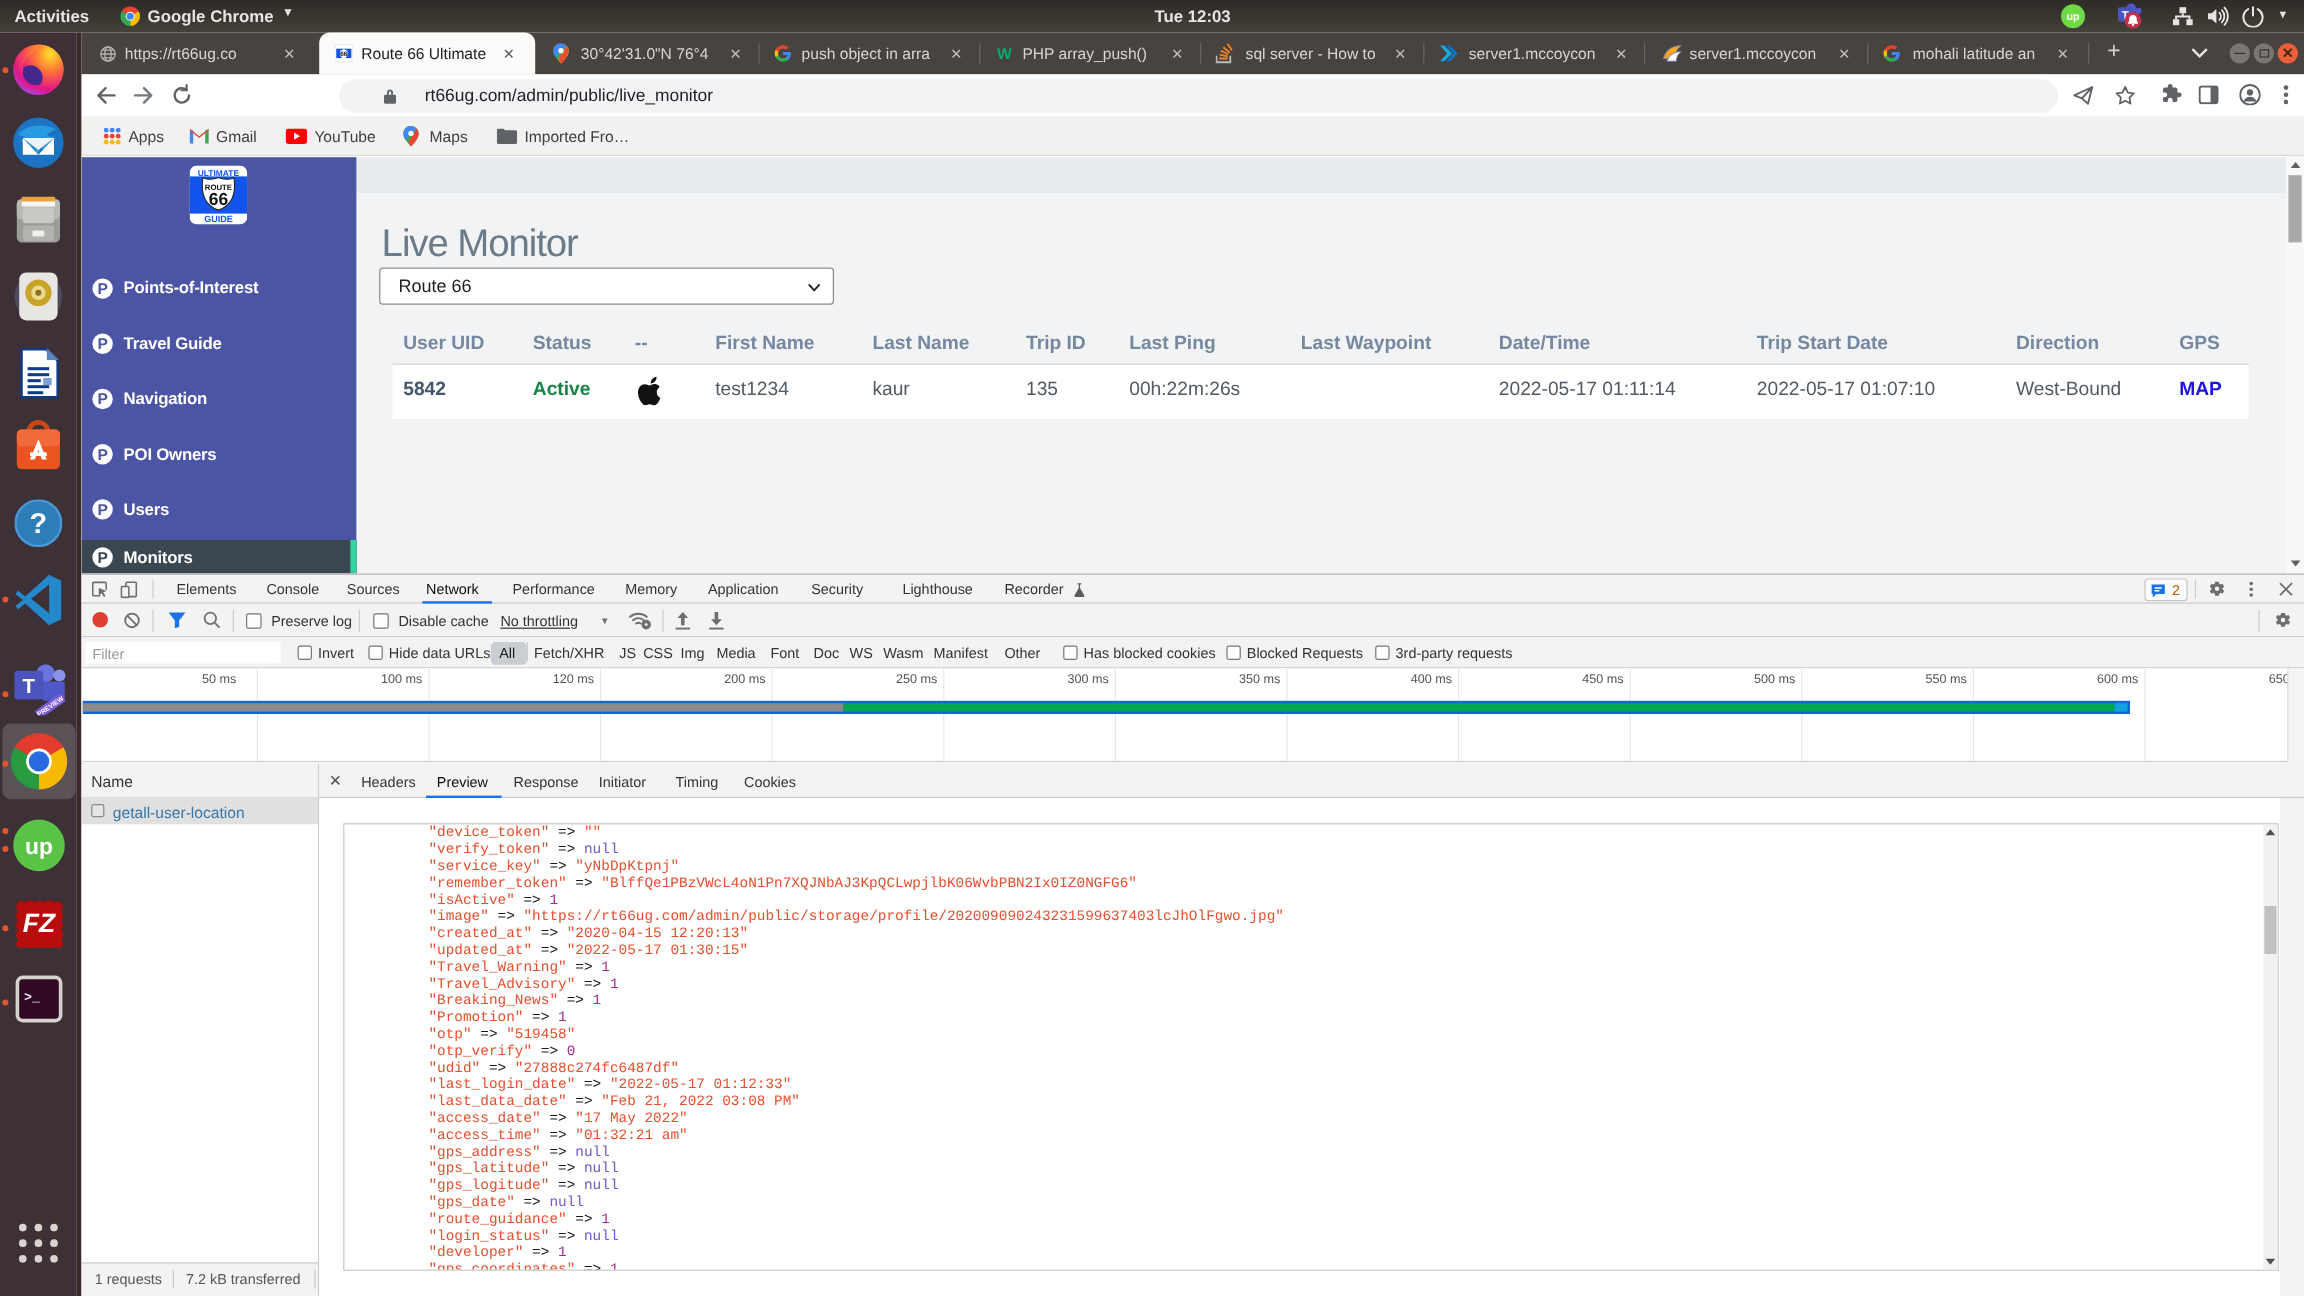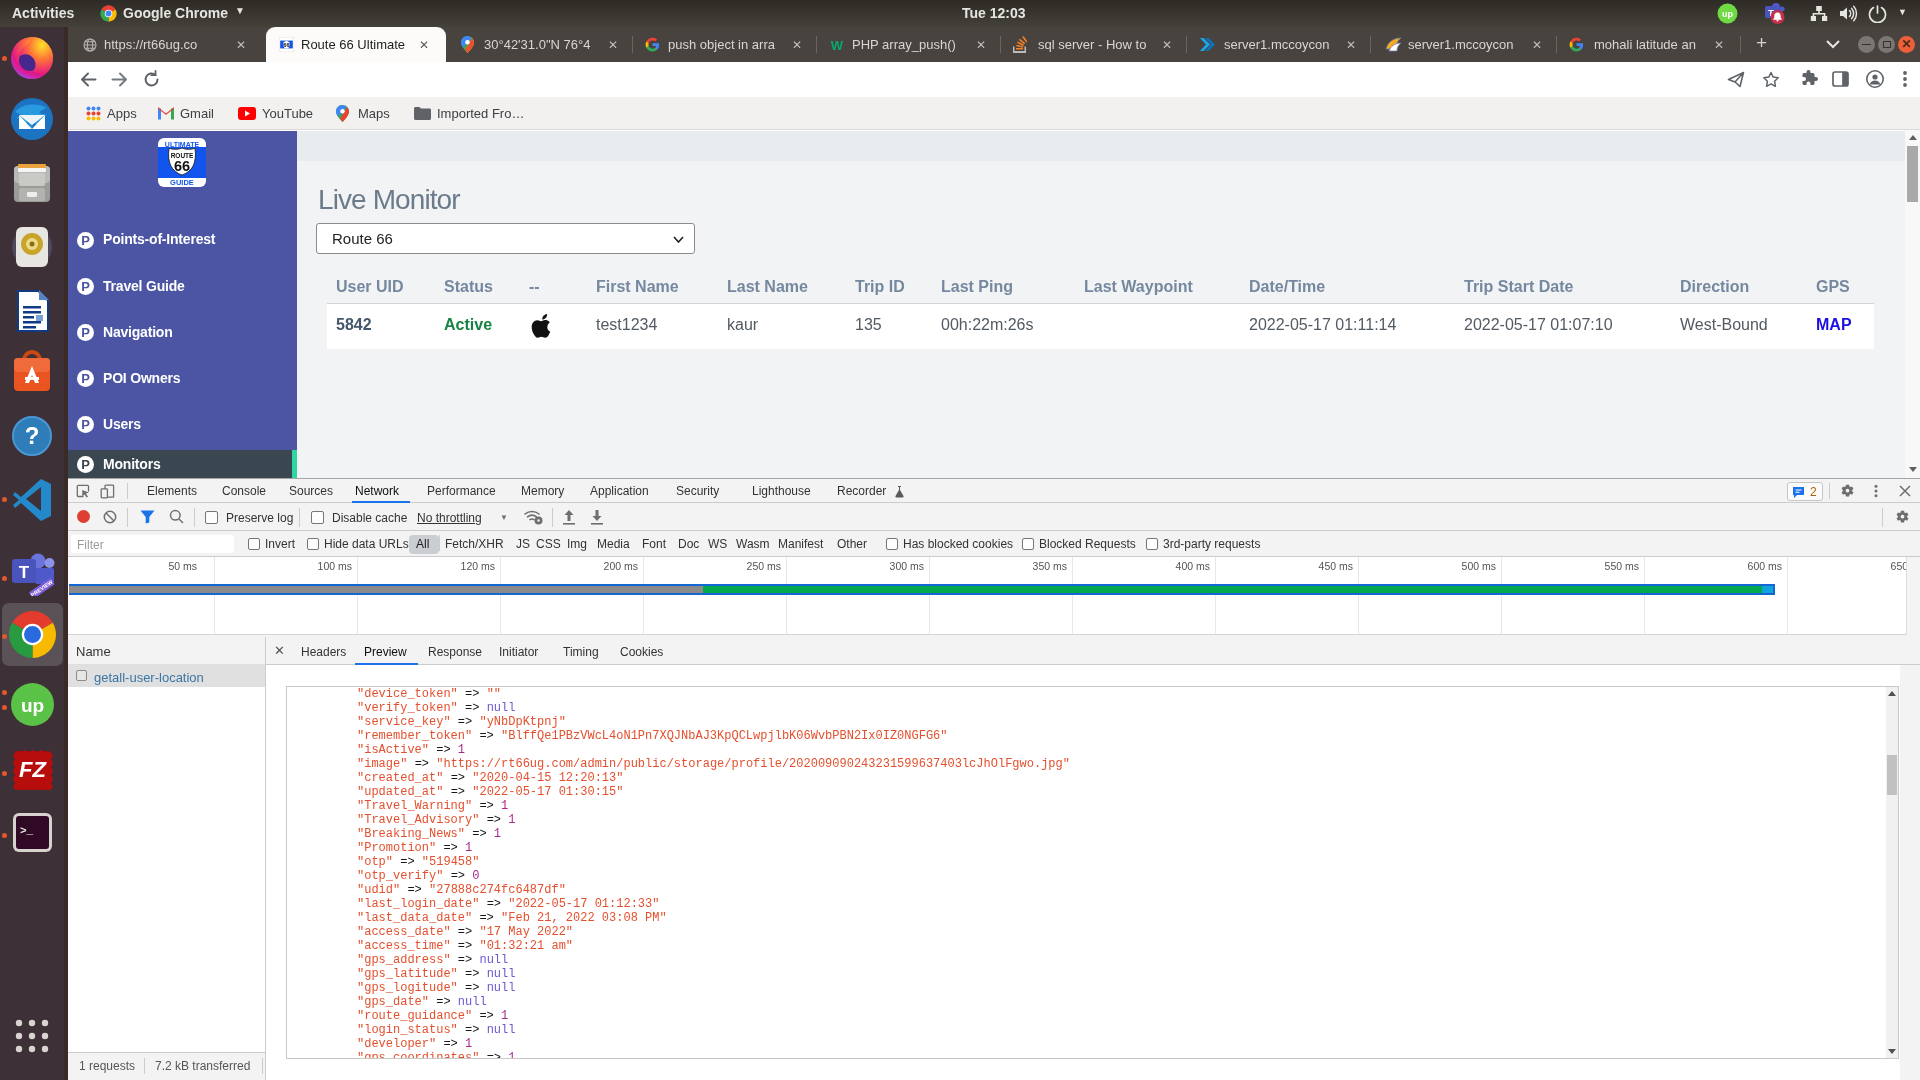--- a/index.html
+++ b/index.html
@@ -321,20 +321,27 @@
   <svg class="a" style="left:11px; top:8px;" width="19" height="19" viewBox="0 0 19 19" fill="none" stroke="#5f6368" stroke-width="2" stroke-linecap="round" stroke-linejoin="round">
     <path d="M16.5 9.5h-13M9 3.5l-6 6 6 6"></path>
   </svg>
   <svg class="a" style="left:42px; top:8px;" width="19" height="19" viewBox="0 0 19 19" fill="none" stroke="#747a80" stroke-width="2" stroke-linecap="round" stroke-linejoin="round">
     <path d="M2.5 9.5h13M10 3.5l6 6-6 6"></path>
   </svg>
   <svg class="a" style="left:74px; top:8px;" width="19" height="19" viewBox="0 0 19 19" fill="none" stroke="#5f6368" stroke-width="2" stroke-linecap="round">
     <path d="M15.5 9.5a6 6 0 1 1-2-4.5"></path>
     <path d="M13.5 1v4.2H9.3" stroke-width="1.8" fill="none"></path>
   </svg>
+  <div id="omnibox">
+    <svg class="a" style="left:36px; top:7px;" width="12" height="14" viewBox="0 0 12 14" fill="#5f6368">
+      <rect x="1" y="6" width="10" height="7.5" rx="1.2"></rect>
+      <path d="M3.5 6V4a2.5 2.5 0 0 1 5 0v2h-1.6V4a.9.9 0 0 0-1.8 0v2z"></path>
+    </svg>
+    <span class="a" style="left:71px; top:5.5px; font-size:14.5px; color:#202124;">rt66ug.com/admin/public/live_monitor</span>
+  </div>
   <svg class="a" style="left:1659px; top:9px;" width="18" height="17" viewBox="0 0 18 17" fill="none" stroke="#5f6368" stroke-width="1.6" stroke-linejoin="round">
     <path d="M1.5 8.5 16.5 1.5 13 15.5l-5-4.5zM8 11l8.5-9.5"></path>
   </svg>
   <svg class="a" style="left:1694px; top:9px;" width="18" height="17" viewBox="0 0 18 17" fill="none" stroke="#5f6368" stroke-width="1.5" stroke-linejoin="round">
     <path d="M9 1.5l2.2 4.6 5 .7-3.6 3.5.8 5-4.4-2.4-4.4 2.4.8-5L1.8 6.8l5-.7z"></path>
   </svg>
   <svg class="a" style="left:1733px; top:8px;" width="18" height="18" viewBox="0 0 18 18" fill="#5f6368">
     <path d="M15 7h-1.5V4.5A1.5 1.5 0 0 0 12 3H9.5V2a2 2 0 1 0-4 0v1H3a1.5 1.5 0 0 0-1.5 1.5V7H3a2 2 0 1 1 0 4H1.5v2.5A1.5 1.5 0 0 0 3 15h2.5v-1.5a2 2 0 1 1 4 0V15H12a1.5 1.5 0 0 0 1.5-1.5V11H15a2 2 0 1 0 0-4z"></path>
   </svg>
   <svg class="a" style="left:1764px; top:9px;" width="17" height="16" viewBox="0 0 17 16" fill="none" stroke="#5f6368" stroke-width="1.7">
@@ -419,21 +426,21 @@
     <div class="micon" style="top:239px;">P</div>
       <div class="mitem" style="left:35px; top:238.5px;">POI Owners</div>
     <div class="micon" style="top:285px;">P</div>
       <div class="mitem" style="left:35px; top:284.5px;">Users</div>
     <div class="a" style="left:0; top:319px; width:229px; height:28px; background:#3a4750;">
       <div class="a" style="left:224px; top:0; width:5px; height:28px; background:#2fd6a2;"></div>
       <div class="micon" style="top:6px; color:#3a4750;">P</div>
         <div class="mitem" style="left:35px; top:5.5px;">Monitors</div>
     </div>
   </div>
-  <div class="a" style="left:250px; top:54px; font-size:28px; letter-spacing:-0.9px; color:#6c7b8a;">Live Monitor</div>
+  <div class="a" style="left:250px; top:54px; font-size:32px; letter-spacing:-0.9px; color:#6c7b8a;">Live Monitor</div>
   <div class="a" style="left:248px; top:93px; width:379px; height:31px; background:#fff; border:1px solid #8b8b8b; border-radius:3px;">
     <span class="a" style="left:15px; top:6px; font-size:15px; color:#222;">Route 66</span>
     <svg class="a" style="left:356px; top:12px;" width="11" height="7" viewBox="0 0 11 7" fill="none" stroke="#222" stroke-width="1.6">
         <path d="M1 1l4.5 5L10 1"></path>
       </svg>
   </div>
   <div class="th" style="left:268px; top:148px;">User UID</div>
   <div class="th" style="left:376px; top:148px;">Status</div>
   <div class="th" style="left:461px; top:148px;">--</div>
   <div class="th" style="left:528px; top:148px;">First Name</div>

